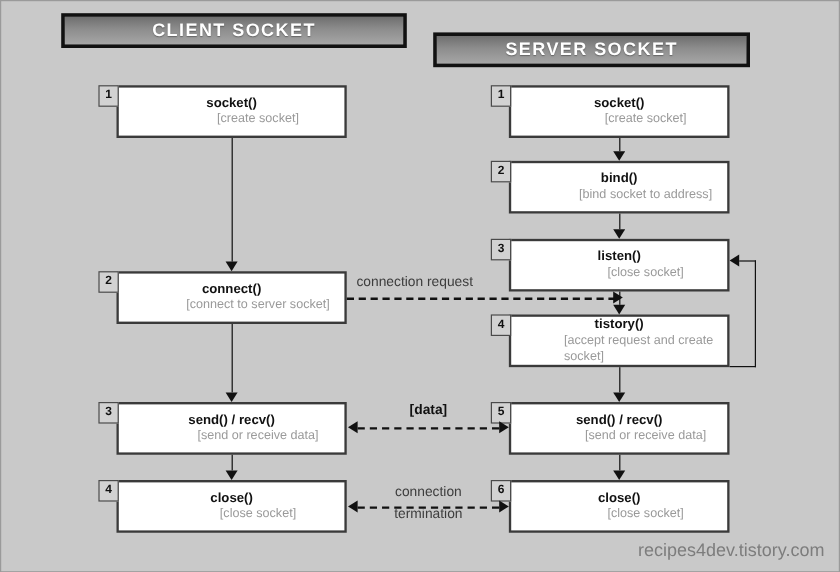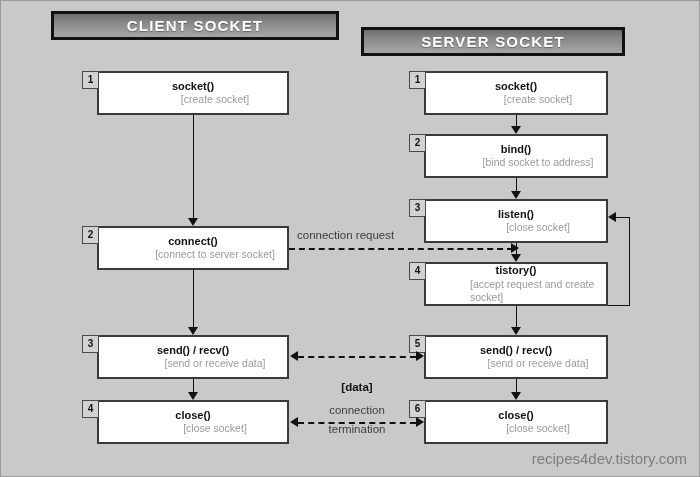--- a/index.html
+++ b/index.html
@@ -122,21 +122,20 @@
     position: absolute;
     font-size: 11.5px;
     color: #3d3d3d;
     text-align: center;
     line-height: 1.15;
     white-space: nowrap;
   }
   .edge-label.bold {
     font-weight: bold;
     color: #111111;
-    margin-top: 45px;
   }
 
   .watermark {
     position: absolute;
     right: 12px;
     bottom: 9px;
     font-size: 15px;
     color: #7d7d7d;
   }
 </style>

